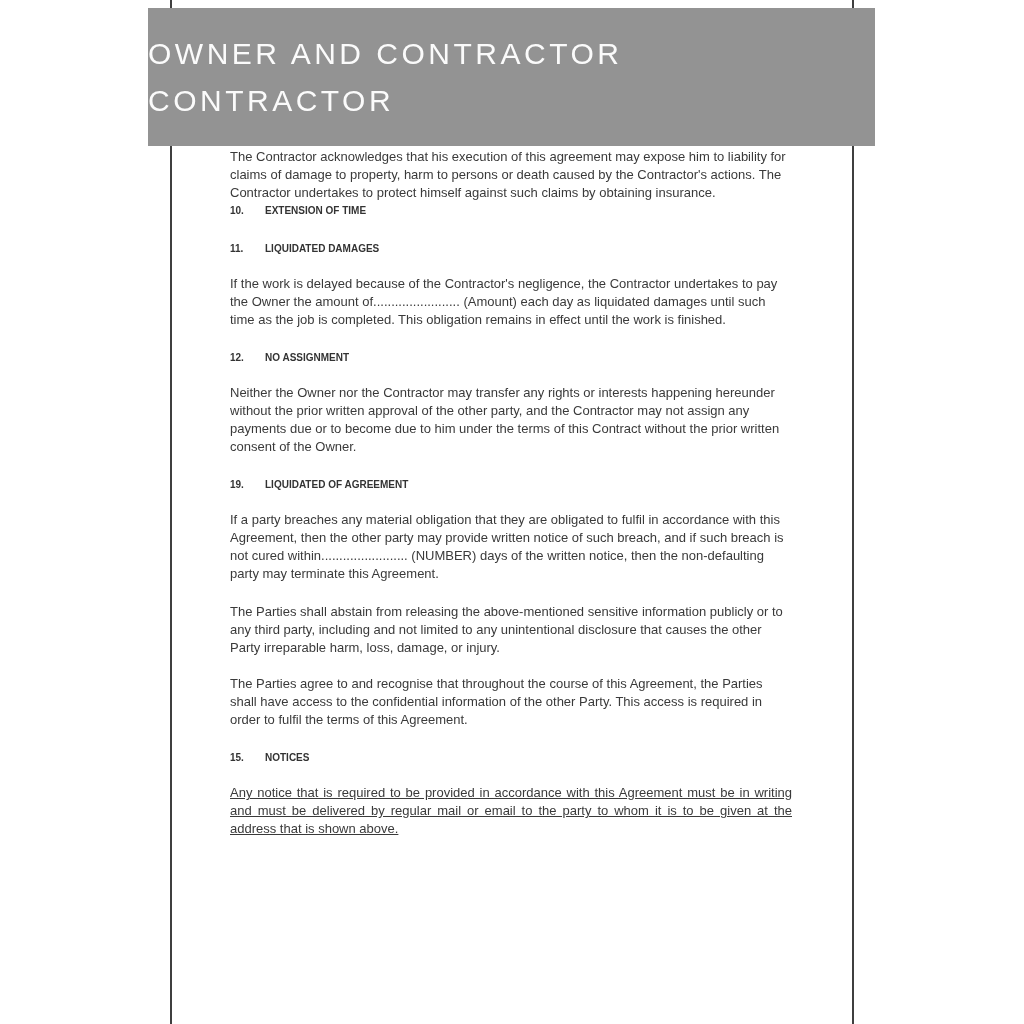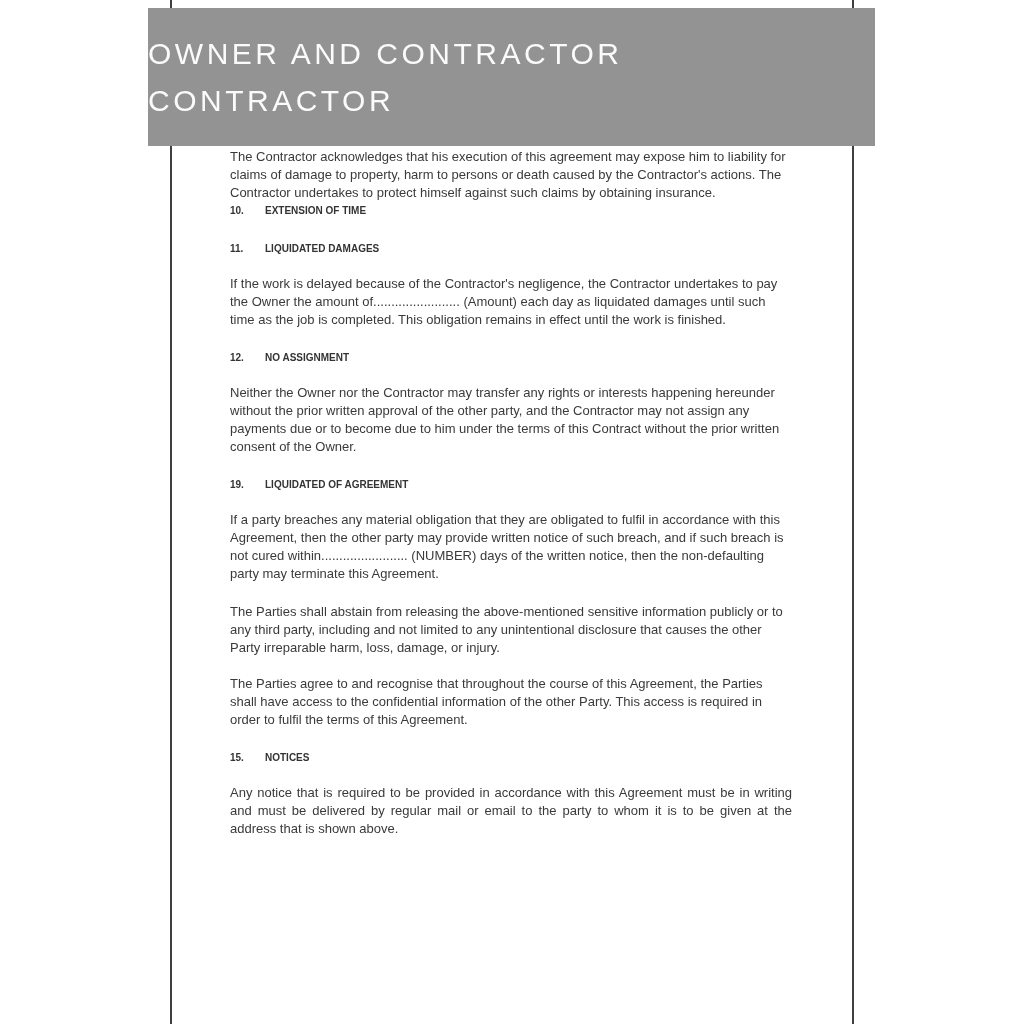--- a/index.html
+++ b/index.html
@@ -78,20 +78,21 @@
   }
   .heading .num {
     display: inline-block;
     width: 35px;
   }
   .para + .para {
     margin-top: 18px;
   }
   .justify {
     text-align: justify !important;
+    text-decoration: underline;
   }
 </style>
 </head>
 <body>
 
 <div class="stage">
 
   <div class="page"></div>
 
   <div class="band">

